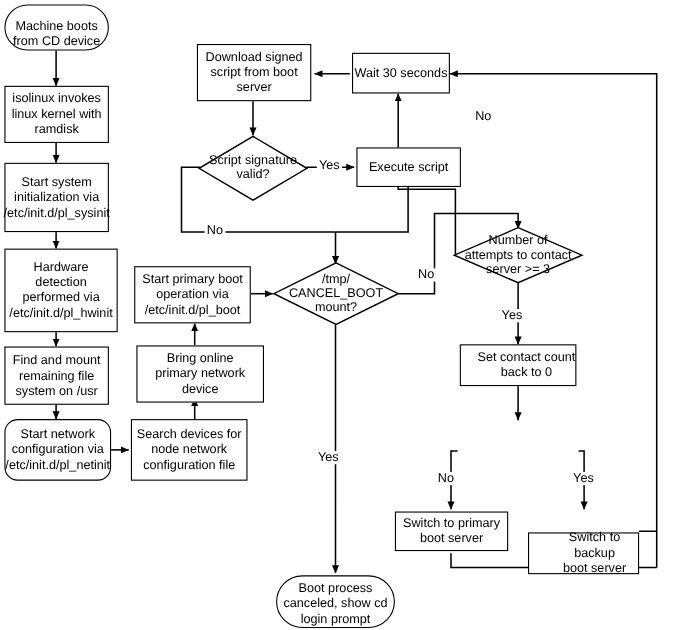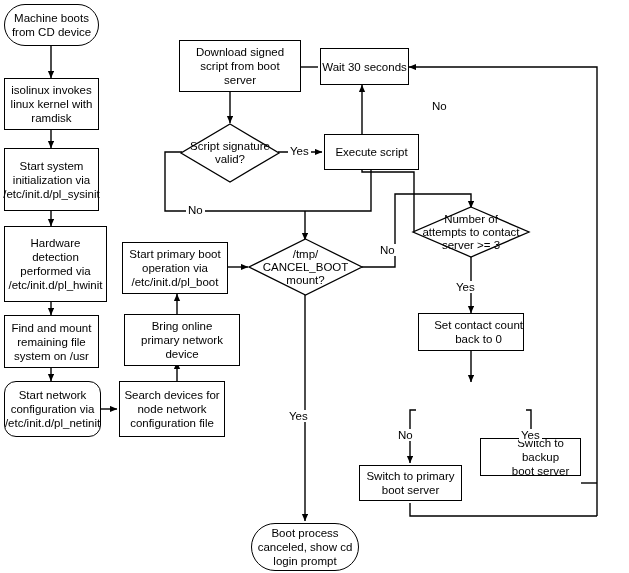--- a/index.html
+++ b/index.html
@@ -26,20 +26,21 @@
     text-align: center;
     font-size: 11.5px;
     line-height: 14px;
     color: #000000;
     white-space: pre-line;
     z-index: 3;
   }
   .node.terminator {
     border-radius: 50% / 50%;
     border-radius: 999px;
+    align-items: flex-end;
   }
   .diamond-wrap {
     position: absolute;
     z-index: 3;
   }
   .diamond-wrap svg {
     position: absolute;
     left: 0;
     top: 0;
     overflow: visible;
@@ -187,21 +188,21 @@
 primary network
 device</span>
   </div>
 
   <div class="node" style="left:122px; top:242px; width:106px; height:52px;">
     <span>Start primary boot
 operation via
 /etc/init.d/pl_boot</span>
   </div>
 
-  <div class="node" style="left:179px; top:40px; width:122px; height:52px;">
+  <div class="node" style="left:179px; top:40px; width:104px; height:52px;">
     <span>Download signed
 script from boot
 server</span>
   </div>
 
   <div class="node" style="left:320px; top:48px; width:89px; height:37px;">
     <span>Wait 30 seconds</span>
   </div>
 
   <div class="node" style="left:324px; top:134px; width:95px; height:36px;">
@@ -211,21 +212,21 @@
   <div class="node" style="left:418px; top:313px; width:106px; height:38px;justify-content:flex-end;">
     <span>Set contact count
 back to 0</span>
   </div>
 
   <div class="node" style="left:359px; top:465px; width:103px; height:36px;">
     <span>Switch to primary
 boot server</span>
   </div>
 
-  <div class="node" style="left:480px; top:438px; width:101px; height:38px;padding-left:20px;">
+  <div class="node" style="left:480px; top:484px; width:101px; height:38px;padding-left:20px;">
     <span>Switch to backup
 boot server</span>
   </div>
 
   <div class="node terminator" style="left:251px; top:523px; width:108px; height:48px; overflow:hidden;">
     <span>Boot process
 canceled, show cd
 login prompt</span>
   </div>
 

